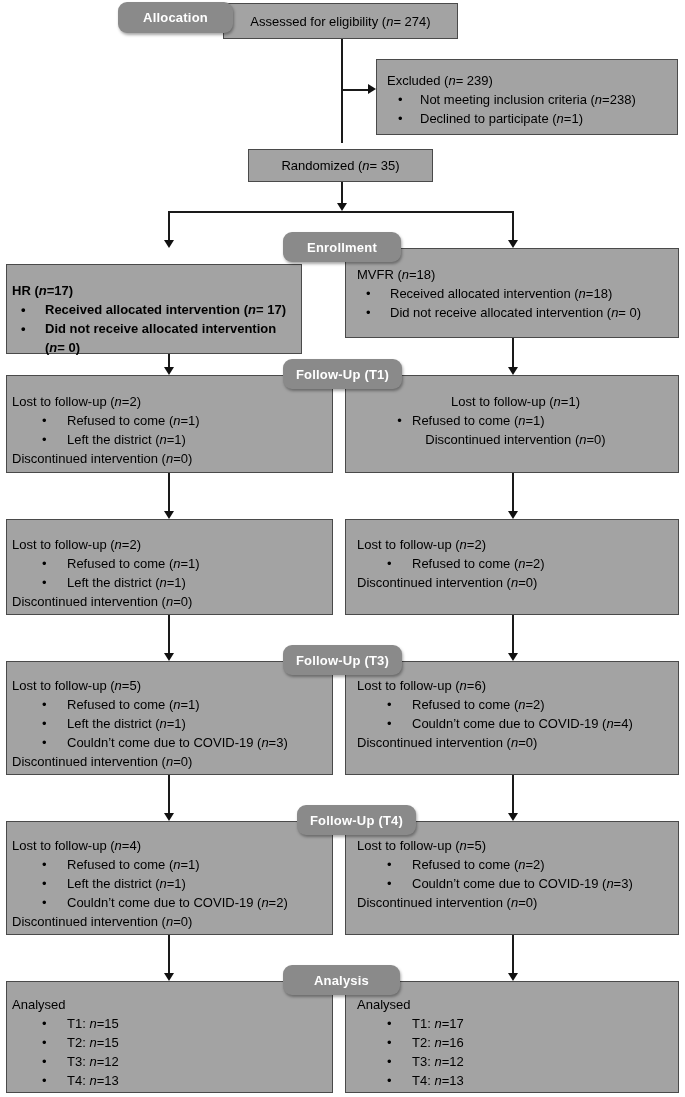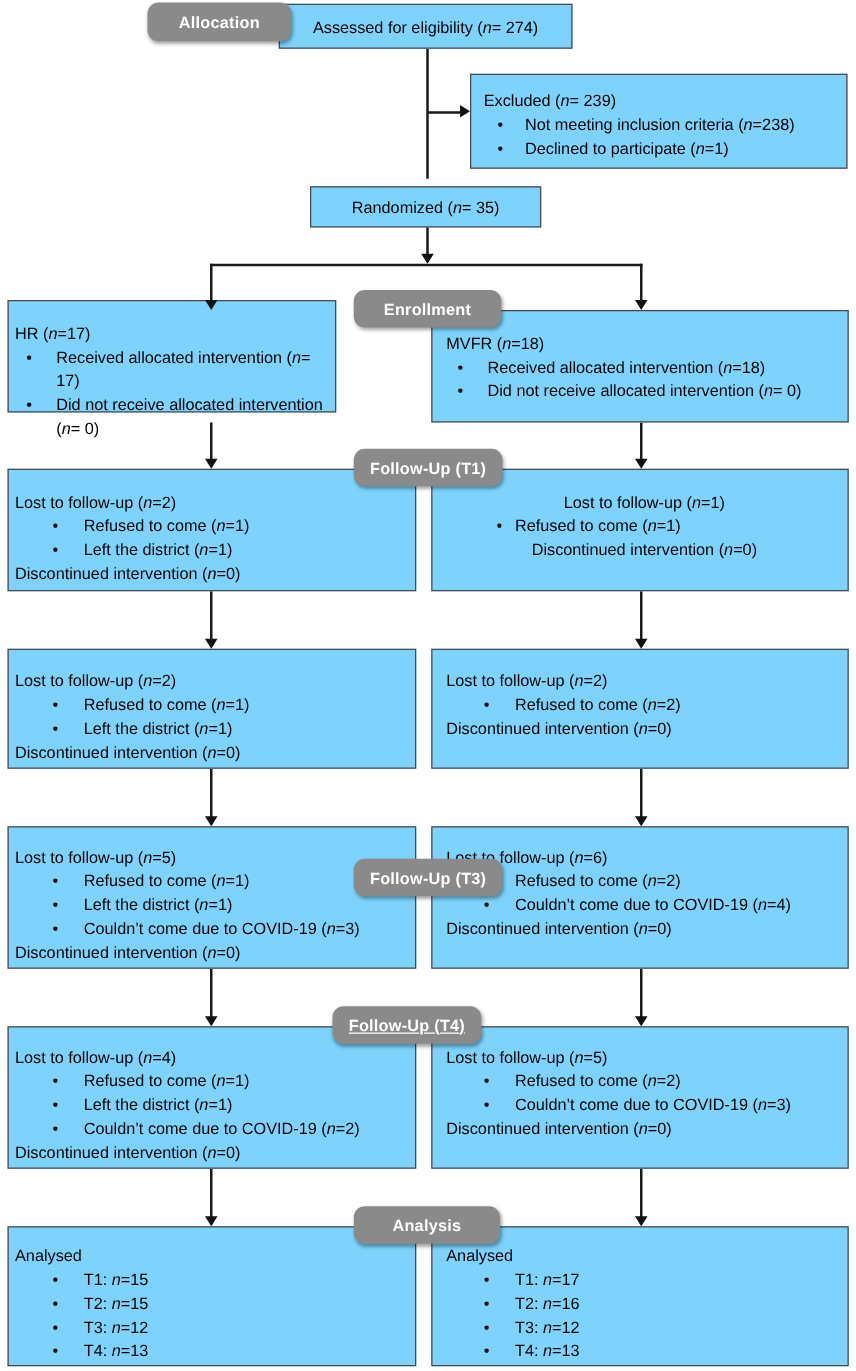--- a/index.html
+++ b/index.html
@@ -1,19 +1,19 @@
 <!DOCTYPE html>
 <html><head>
 <meta charset="utf-8">
 <style>
   html,body{margin:0;padding:0;background:#ffffff;}
   #diagram{position:relative;width:685px;height:1097px;background:#ffffff;overflow:hidden;
            font-family:"Liberation Sans","DejaVu Sans",sans-serif;font-size:13px;color:#000;}
   
-  .fbox{position:absolute;border:1.5px solid #4a4a4a;background:#7dd3fc;box-sizing:border-box;z-index:2;line-height:19px;}
+  .fbox{position:absolute;border:1.5px solid #4a4a4a;background:#a3a3a3;box-sizing:border-box;z-index:2;line-height:19px;}
   .fbox .inner{padding:14px 4px 0 5px;}
   .fbox.rt .inner{padding-left:11px;}
   .center{display:flex;align-items:center;justify-content:center;text-align:center;}
   
   .li{display:flex;}
   .dot{flex:0 0 auto;}
   .dot::before{content:"\2022";}
   .li.sm .dot{margin-left:9px;width:24px;}
   .li.exc .dot{margin-left:11px;width:22px;}
   .li.lg .dot{margin-left:30px;width:25px;}
@@ -60,21 +60,21 @@
   <div class="vline" style="left:341px;top:176px;height:28px;"></div>
   <div class="arr-d" style="left:337px;top:203px;"></div>
   <div class="hline" style="left:168px;top:211px;width:346px;"></div>
   <div class="vline" style="left:168px;top:211px;height:29px;"></div>
   <div class="arr-d" style="left:164px;top:240px;"></div>
   <div class="vline" style="left:512px;top:211px;height:29px;"></div>
   <div class="arr-d" style="left:508px;top:240px;"></div>
 
   <div class="badge" style="left:283px;top:232px;width:118px;height:30px;">Enrollment</div>
 
-  <div class="fbox" style="left:6px;top:240px;width:263px;height:90px;">
+  <div class="fbox" style="left:6px;top:264px;width:296px;height:90px;font-weight:bold;">
     <div class="inner" style="padding-top:16px;">
       <div class="fmt">HR (<i>n</i>=17)</div>
       <div class="li sm">
           <span class="dot"></span>
           <span class="fmt">Received allocated intervention (<i>n</i>= 17)</span>
         </div>
       <div class="li sm">
           <span class="dot"></span>
           <span class="fmt">Did not receive allocated intervention (<i>n</i>= 0)</span>
         </div>
@@ -155,21 +155,21 @@
         </div>
       <div class="fmt">Discontinued intervention (<i>n</i>=0)</div>
     </div>
   </div>
 
   <div class="vline" style="left:168px;top:615px;height:39px;"></div>
   <div class="arr-d" style="left:164px;top:653px;"></div>
   <div class="vline" style="left:512px;top:615px;height:39px;"></div>
   <div class="arr-d" style="left:508px;top:653px;"></div>
 
-  <div class="badge" style="left:283px;top:645px;width:119px;height:30px;margin-top:42px;">Follow-Up (T3)</div>
+  <div class="badge" style="left:283px;top:645px;width:119px;height:30px;">Follow-Up (T3)</div>
 
   <div class="fbox" style="left:6px;top:661px;width:327px;height:114px;">
     <div class="inner" style="padding-top:14px;">
       <div class="fmt">Lost to follow-up (<i>n</i>=5)</div>
       <div class="li lg">
           <span class="dot"></span>
           <span class="fmt">Refused to come (<i>n</i>=1)</span>
         </div>
       <div class="li lg">
           <span class="dot"></span>
@@ -195,21 +195,21 @@
         </div>
       <div class="fmt">Discontinued intervention (<i>n</i>=0)</div>
     </div>
   </div>
 
   <div class="vline" style="left:168px;top:775px;height:39px;"></div>
   <div class="arr-d" style="left:164px;top:813px;"></div>
   <div class="vline" style="left:512px;top:775px;height:39px;"></div>
   <div class="arr-d" style="left:508px;top:813px;"></div>
 
-  <div class="badge" style="left:266px;top:805px;width:119px;height:30px;text-decoration:underline;">Follow-Up (T4)</div>
+  <div class="badge" style="left:297px;top:805px;width:119px;height:30px;">Follow-Up (T4)</div>
 
   <div class="fbox" style="left:6px;top:821px;width:327px;height:114px;">
     <div class="inner" style="padding-top:14px;">
       <div class="fmt">Lost to follow-up (<i>n</i>=4)</div>
       <div class="li lg">
           <span class="dot"></span>
           <span class="fmt">Refused to come (<i>n</i>=1)</span>
         </div>
       <div class="li lg">
           <span class="dot"></span>

